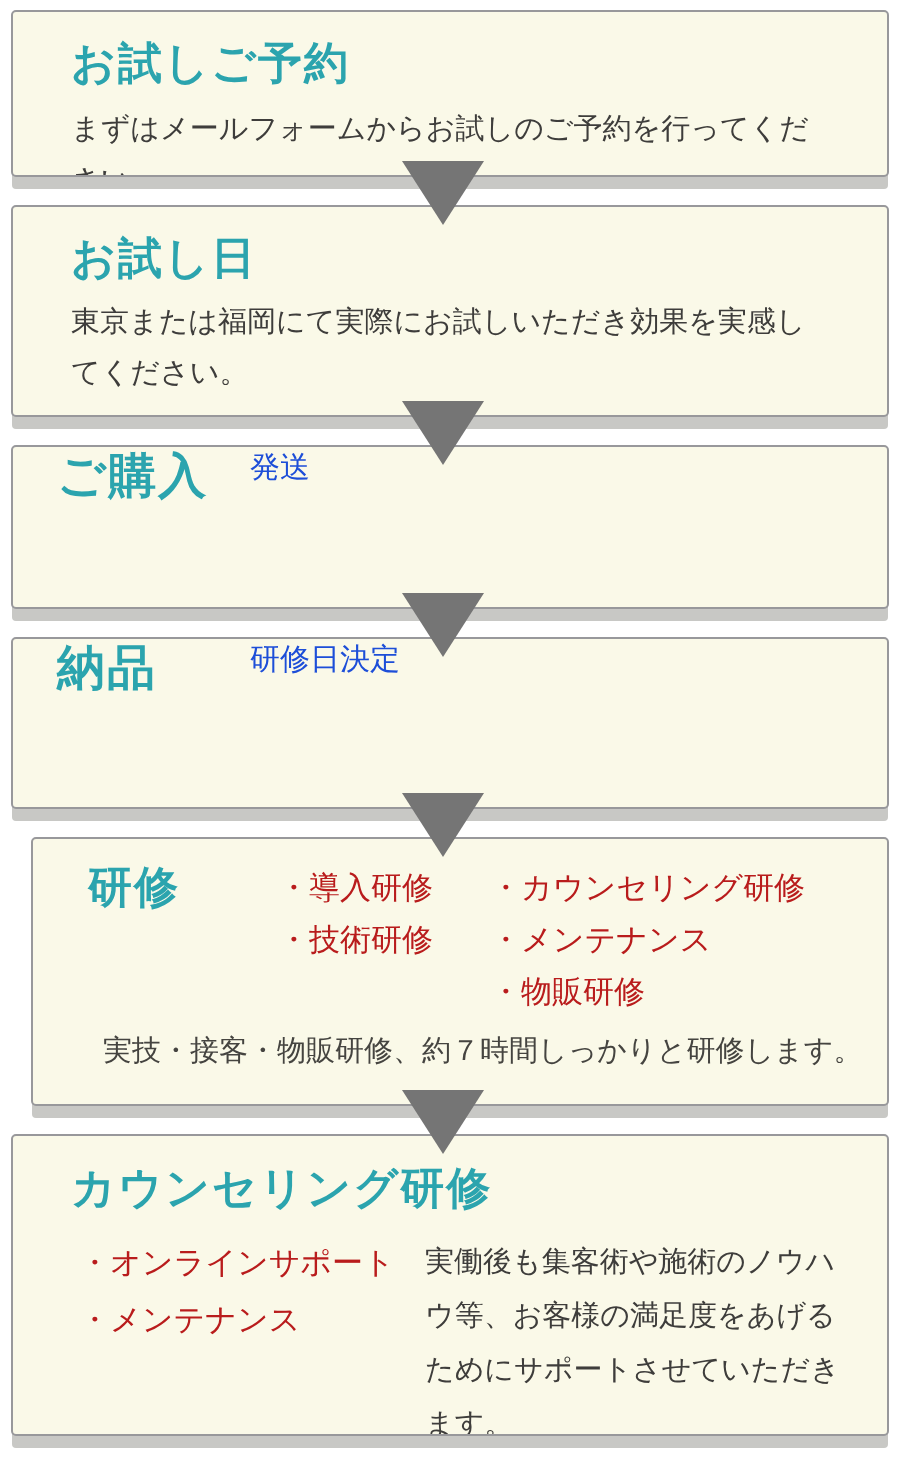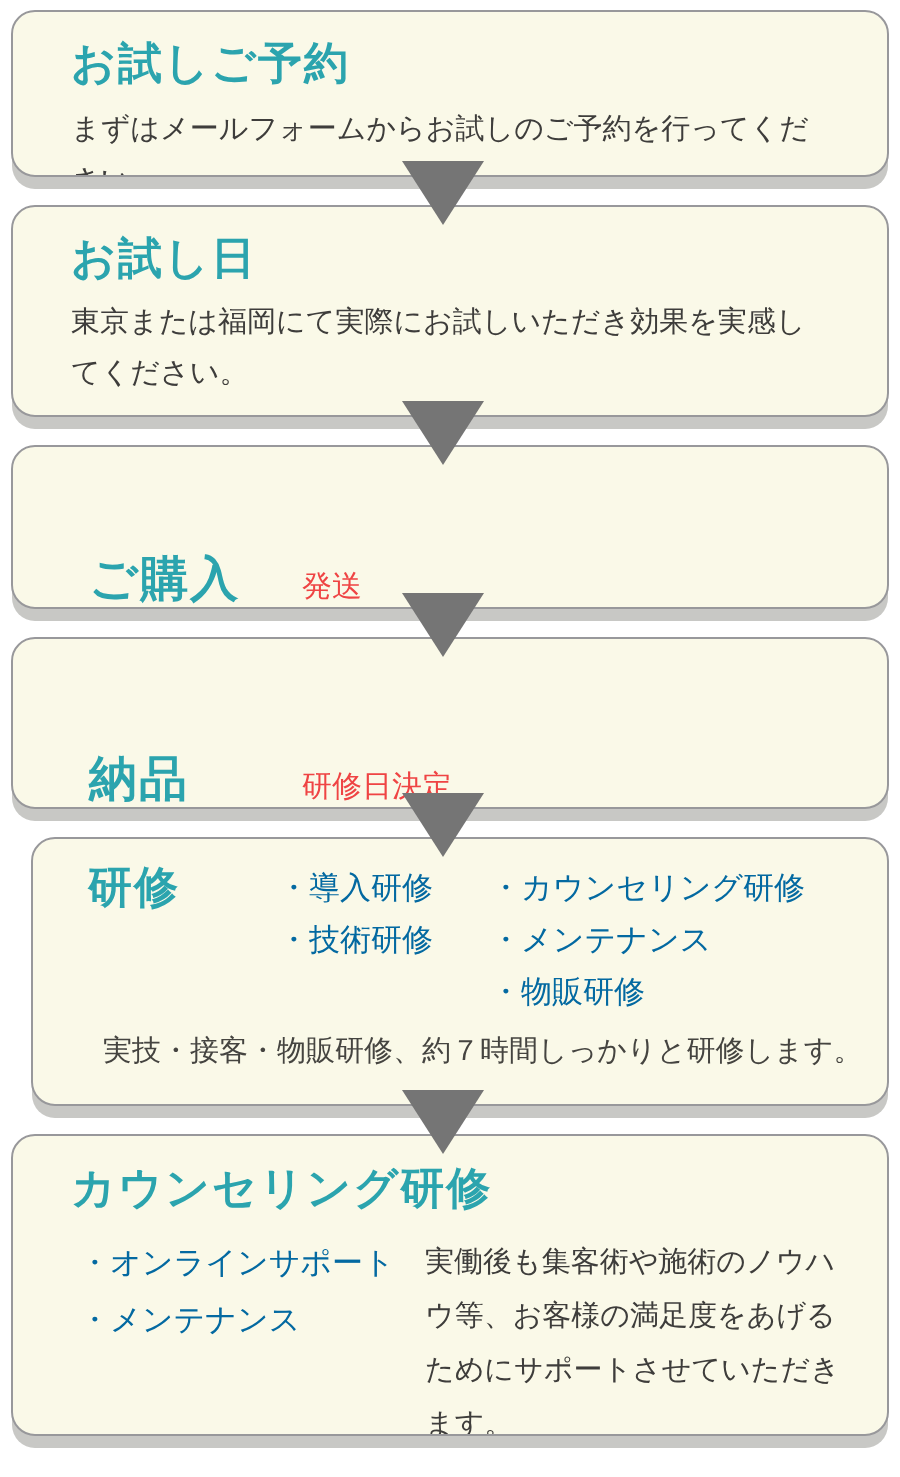--- a/index.html
+++ b/index.html
@@ -16,21 +16,21 @@
   }
   .step {
     position: relative;
     margin-bottom: 28px;
   }
   .step:last-child { margin-bottom: 0; }
   .card {
     box-sizing: border-box;
     background: #faf9e8;
     border: 2px solid #98989b;
-    border-radius: 24px;
+    border-radius: 5px;
     box-shadow: 0 13px 0 -1px #c8c8c5;
     overflow: hidden;
   }
   .arrow {
     position: absolute;
     left: 49.2%;
     bottom: -48px;
     transform: translateX(-50%);
     width: 0;
     height: 0;
@@ -56,36 +56,36 @@
 
   
   .card-1 { height: 167px; padding: 25px 55px 0 58px; }
   .card-1 h2.title { margin-bottom: 14px; }
 
   
   .card-2 { height: 212px; padding: 25px 55px 0 58px; }
   .card-2 h2.title { margin-bottom: 12px; }
 
   
-  .card-inline { display: flex; align-items: flex-end; padding: 0 0 0 76px; gap: 20px; }
+  .card-inline { display: flex; align-items: flex-start; padding: 0 0 0 44px; }
   .card-3 { height: 164px; }
   .card-4 { height: 172px; }
   .card-inline h2.title { font-size: 48px; min-width: 193px; }
-  .side-note { font-size: 30px; color: #ef4444; }
+  .side-note { font-size: 30px; color: #1d4ed8; }
 
   
   .card-5 { height: 269px; padding: 22px 0 0 55px; margin-left: 20px; }
   .training-row { display: flex; align-items: flex-start; }
   .training-row h2.title { width: 190px; flex: none; }
   .bullet-list {
     list-style: none;
     margin: 0;
     padding: 0;
     font-size: 31px;
-    color: #0369a1;
+    color: #b91c1c;
     line-height: 52px;
   }
   .col-1 { width: 212px; flex: none; }
   .col-2 { flex: 1; }
   .training-footer {
     margin: 14px 0 0 15px;
     font-size: 29px;
     color: #454440;
   }
 

